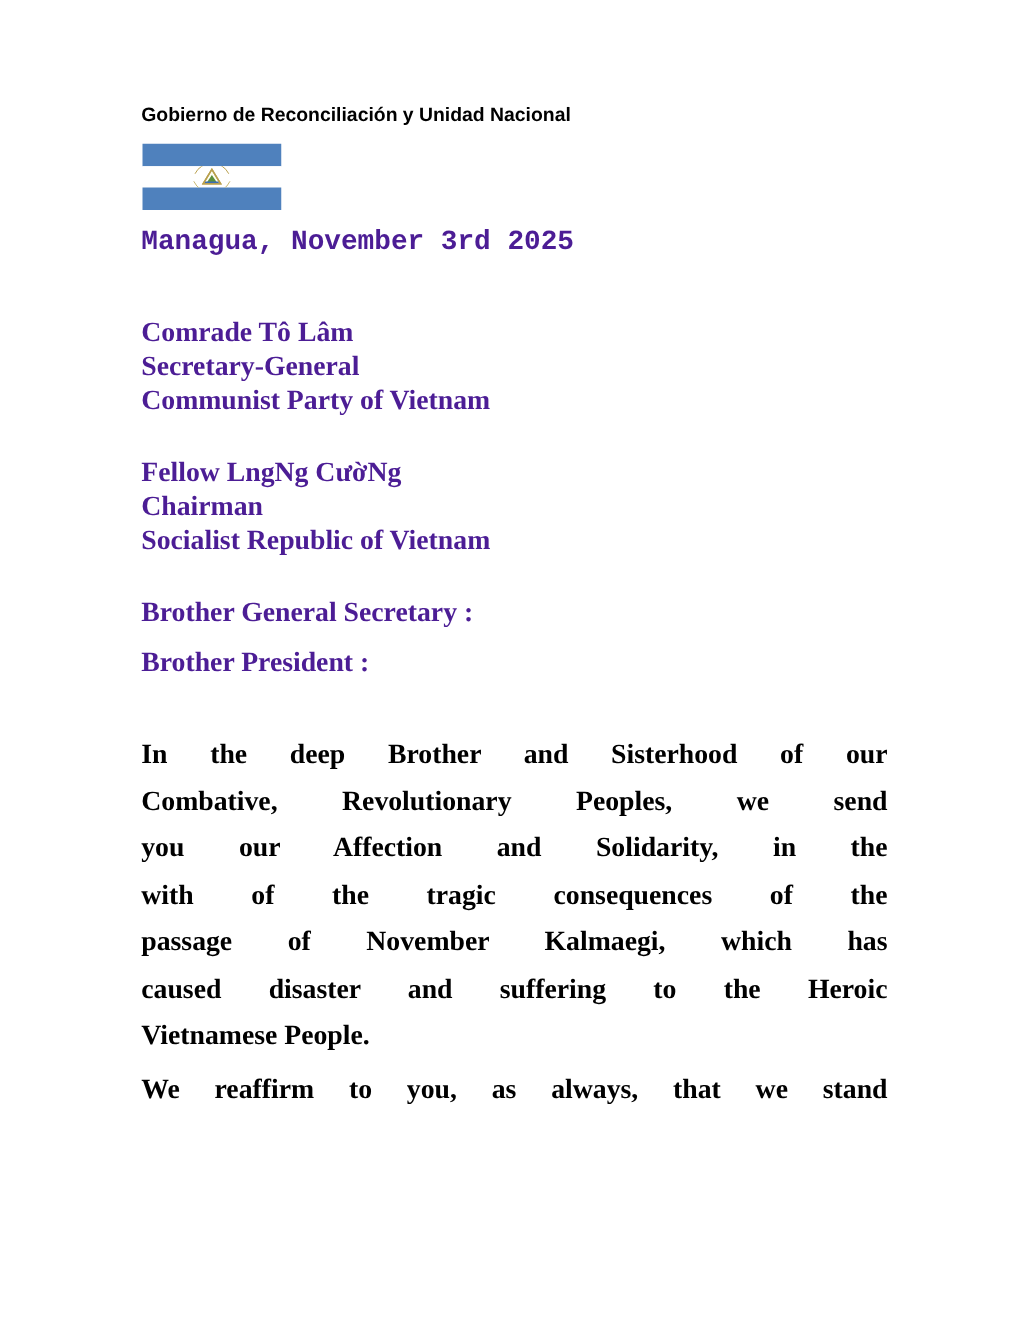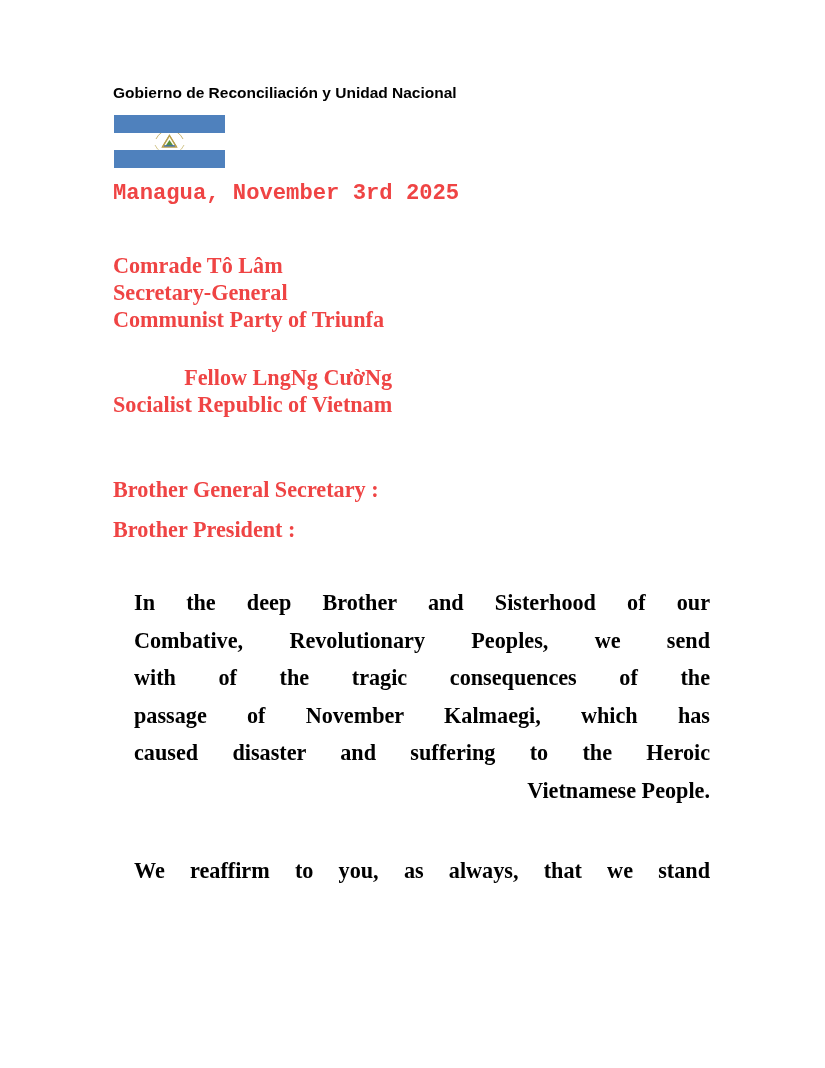--- a/index.html
+++ b/index.html
@@ -39,46 +39,46 @@
   .flag .stripe-blue-bottom { position: absolute; left: 0; top: 35px; width: 111px; height: 18px; }
   .flag svg { position: absolute; left: 35px; top: 18px; }
 
   
   .mono {
     position: absolute;
     left: 113px;
     font-family: "Liberation Mono", monospace;
     font-weight: bold;
     font-size: 22.2px;
-    color: #ef4444;
+    color: #4c1d95;
     white-space: nowrap;
   }
   .date-line   { top: 180px; line-height: 27px; }
   .addr-block-1 { top: 252px; line-height: 27px; }
-  .addr-block-2 { top: 364px; line-height: 27px; text-align: right; }
+  .addr-block-2 { top: 364px; line-height: 27px; }
   .salutations  { top: 470px; line-height: 39.5px; }
 
   .body-para {
     position: absolute;
     left: 113px;
     width: 597px;
     font-family: "Liberation Mono", monospace;
     font-weight: bold;
     font-size: 22.2px;
     line-height: 37.5px;
     color: #000000;
     white-space: normal;
   }
   .para-1 { top: 584px; }
   .para-2 { top: 852px; }
 
   .line { white-space: pre; font-family: Liberation Serif, serif; }
-  .body-para .line { white-space: normal; margin-left: 21px; }
+  .body-para .line { white-space: normal; }
   .body-para .line.j { text-align: justify; text-align-last: justify; }
-  .body-para .line.j-last-left { text-align: right; }
+  .body-para .line.j-last-left { text-align: left; }
 </style>
 </head>
 <body>
 
 <div class="page">
 
   <div class="org-header">
     <div>Gobierno de Reconciliación y Unidad Nacional</div>
   </div>
 
@@ -94,36 +94,38 @@
       <rect x="15" y="12.2" width="11" height="1.8" fill="#3b6eb5"></rect>
       <polygon points="20.5,2.5 27.5,14 13.5,14" fill="none" stroke="#b9a04e" stroke-width="1.2"></polygon>
     </svg>
   </div>
 
   <div class="mono date-line">Managua, November 3rd 2025</div>
 
   <div class="mono addr-block-1">
       <div class="line">Comrade Tô Lâm</div>
       <div class="line">Secretary-General</div>
-      <div class="line">Communist Party of Triunfa</div>
+      <div class="line">Communist Party of Vietnam</div>
     </div>
 
   <div class="mono addr-block-2">
       <div class="line">Fellow LngNg CườNg</div>
+      <div class="line">Chairman</div>
       <div class="line">Socialist Republic of Vietnam</div>
     </div>
 
   <div class="mono salutations">
       <div class="line">Brother General Secretary :</div>
       <div class="line">Brother President :</div>
     </div>
 
   <div class="body-para para-1">
       <div class="line j">In the deep Brother and Sisterhood of our</div>
       <div class="line j">Combative, Revolutionary Peoples, we send</div>
+      <div class="line j">you our Affection and Solidarity, in the</div>
       <div class="line j">with of the tragic consequences of the</div>
       <div class="line j">passage of November Kalmaegi, which has</div>
       <div class="line j">caused disaster and suffering to the Heroic</div>
       <div class="line j-last-left">Vietnamese People.</div>
     </div>
 
   <div class="body-para para-2">
       <div class="line j">We reaffirm to you, as always, that we stand</div>
     </div>
 

